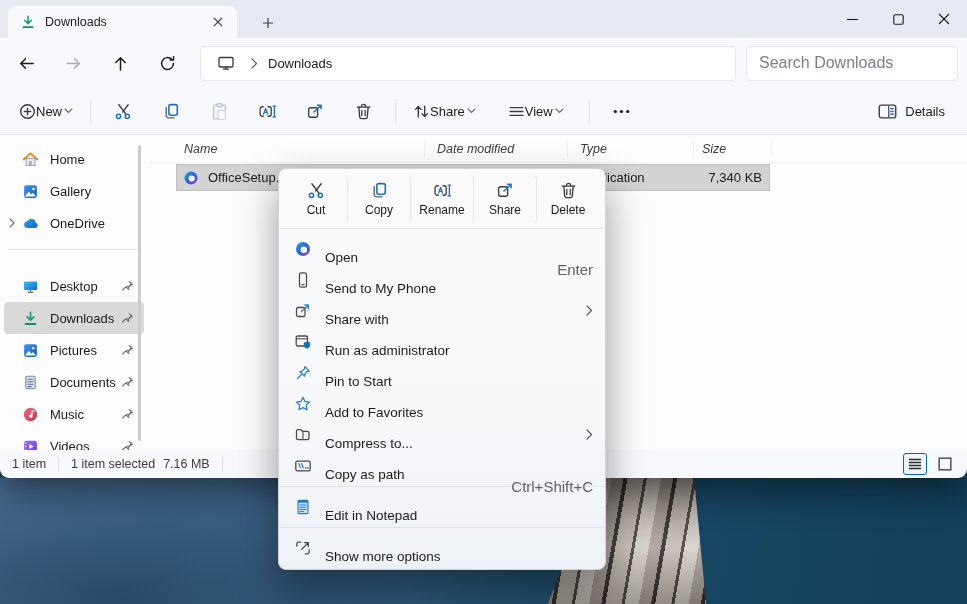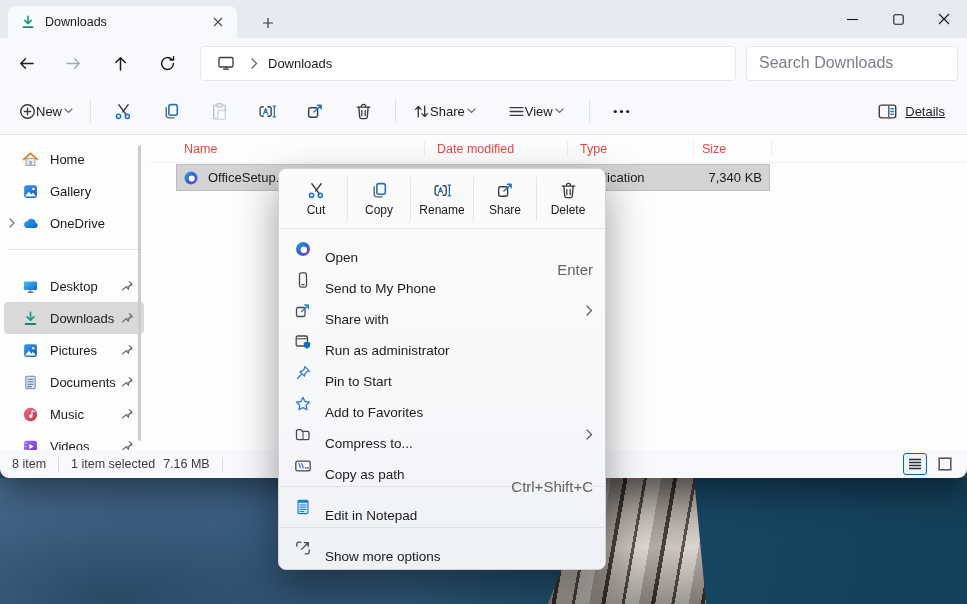--- a/index.html
+++ b/index.html
@@ -39,38 +39,38 @@
   .searchbox input{border:none;outline:none;flex:1;font-size:16px;font-family:"Liberation Sans",sans-serif;color:#1b1b1b;background:transparent;}
   .searchbox input::placeholder{color:#7a7f87;}
 
   
   .toolbar{position:absolute;left:0;top:88px;width:100%;height:47px;background:#f8f9fc;border-bottom:1px solid #e2e5ea;display:flex;align-items:center;box-sizing:border-box;}
   .tbtn{display:flex;align-items:center;padding:7px 9px;border-radius:4px;font-size:13px;}
   .tbico{width:34px;height:34px;display:flex;align-items:center;justify-content:center;border-radius:4px;margin:0 7px;}
   .tsep{width:1px;height:24px;background:#dfe2e7;margin:0 8px;}
   .chev{margin-left:2px;}
   .spacer{flex:1;}
-  .details-btn{display:flex;align-items:center;gap:8px;padding:7px 10px;margin-right:12px;font-size:13px;border-radius:4px;text-decoration:underline;}
+  .details-btn{display:flex;align-items:center;gap:8px;padding:7px 10px;margin-right:12px;font-size:13px;border-radius:4px;}
 
   
   .body{position:absolute;left:0;top:135px;width:100%;height:315px;background:#fdfdfe;overflow:hidden;}
   .sidebar{position:absolute;left:0;top:0;width:150px;height:100%;padding-top:8px;box-sizing:border-box;}
   .sitem{height:32px;display:flex;align-items:center;padding:0 10px 0 0;margin:0 6px 0 4px;border-radius:4px;font-size:13px;position:relative;}
   .sitem .sic{width:17px;height:17px;margin-right:11px;}
   .sitem .schev{width:16px;display:flex;justify-content:center;margin-right:2px;}
   .sitem .noschev{width:18px;}
   .sitem .slabel{flex:1;white-space:nowrap;overflow:hidden;}
   .sitem .pin{width:13px;height:13px;}
   .sitem.selected{background:#d9d9d9;}
   .sdivider{height:1px;background:#e4e6ea;margin:10px 8px 20px 8px;}
   .sscroll{position:absolute;right:9px;top:10px;width:3px;height:296px;background:#c9cdd2;border-radius:2px;}
 
   
   .filearea{position:absolute;left:150px;top:0;width:817px;height:100%;}
-  .cols{display:flex;height:27px;align-items:center;border-bottom:1px solid #f0f1f3;font-size:12.5px;color:#ef4444;}
+  .cols{display:flex;height:27px;align-items:center;border-bottom:1px solid #f0f1f3;font-size:12.5px;color:#404040;font-style:italic;}
   .col{height:16px;display:flex;align-items:center;border-right:1px solid #ebedf0;box-sizing:border-box;}
   .col-name{width:275px;padding-left:34px;}
   .col-date{width:143px;padding-left:12px;}
   .col-type{width:126px;padding-left:12px;text-align:right;}
   .col-size{width:78px;padding-left:8px;}
   .filerow{position:absolute;left:26px;top:29px;width:594px;height:27px;background:#d3d3d3;border:1px solid #bdbdbd;box-sizing:border-box;display:flex;align-items:center;font-size:13px;}
   .filerow .fic{width:16px;height:16px;margin:0 9px 0 6px;}
   .filerow .ftype{position:absolute;left:404px;}
   .filerow .fsize{position:absolute;right:7px;}
 
@@ -479,21 +479,21 @@
               </svg>
           </span>
           <span>OfficeSetup.exe</span>
           <span class="ftype">Application</span>
           <span class="fsize">7,340 KB</span>
         </div>
       </div>
     </div>
 
     <div class="statusbar">
-      <span class="st">8 item</span>
+      <span class="st">1 item</span>
       <span class="ssep"></span>
       <span class="st">1 item selected</span>
       <span class="st" style="margin-left:8px">7.16 MB</span>
       <span class="ssep"></span>
       <span class="viewtoggles">
         <span class="vt active">
           <svg width="14" height="12" viewBox="0 0 14 12">
               <path d="M1 1.5h12M1 4.5h12M1 7.5h12M1 10.5h12" stroke="#2b2b2b" stroke-width="1.4"></path>
             </svg>
         </span>

